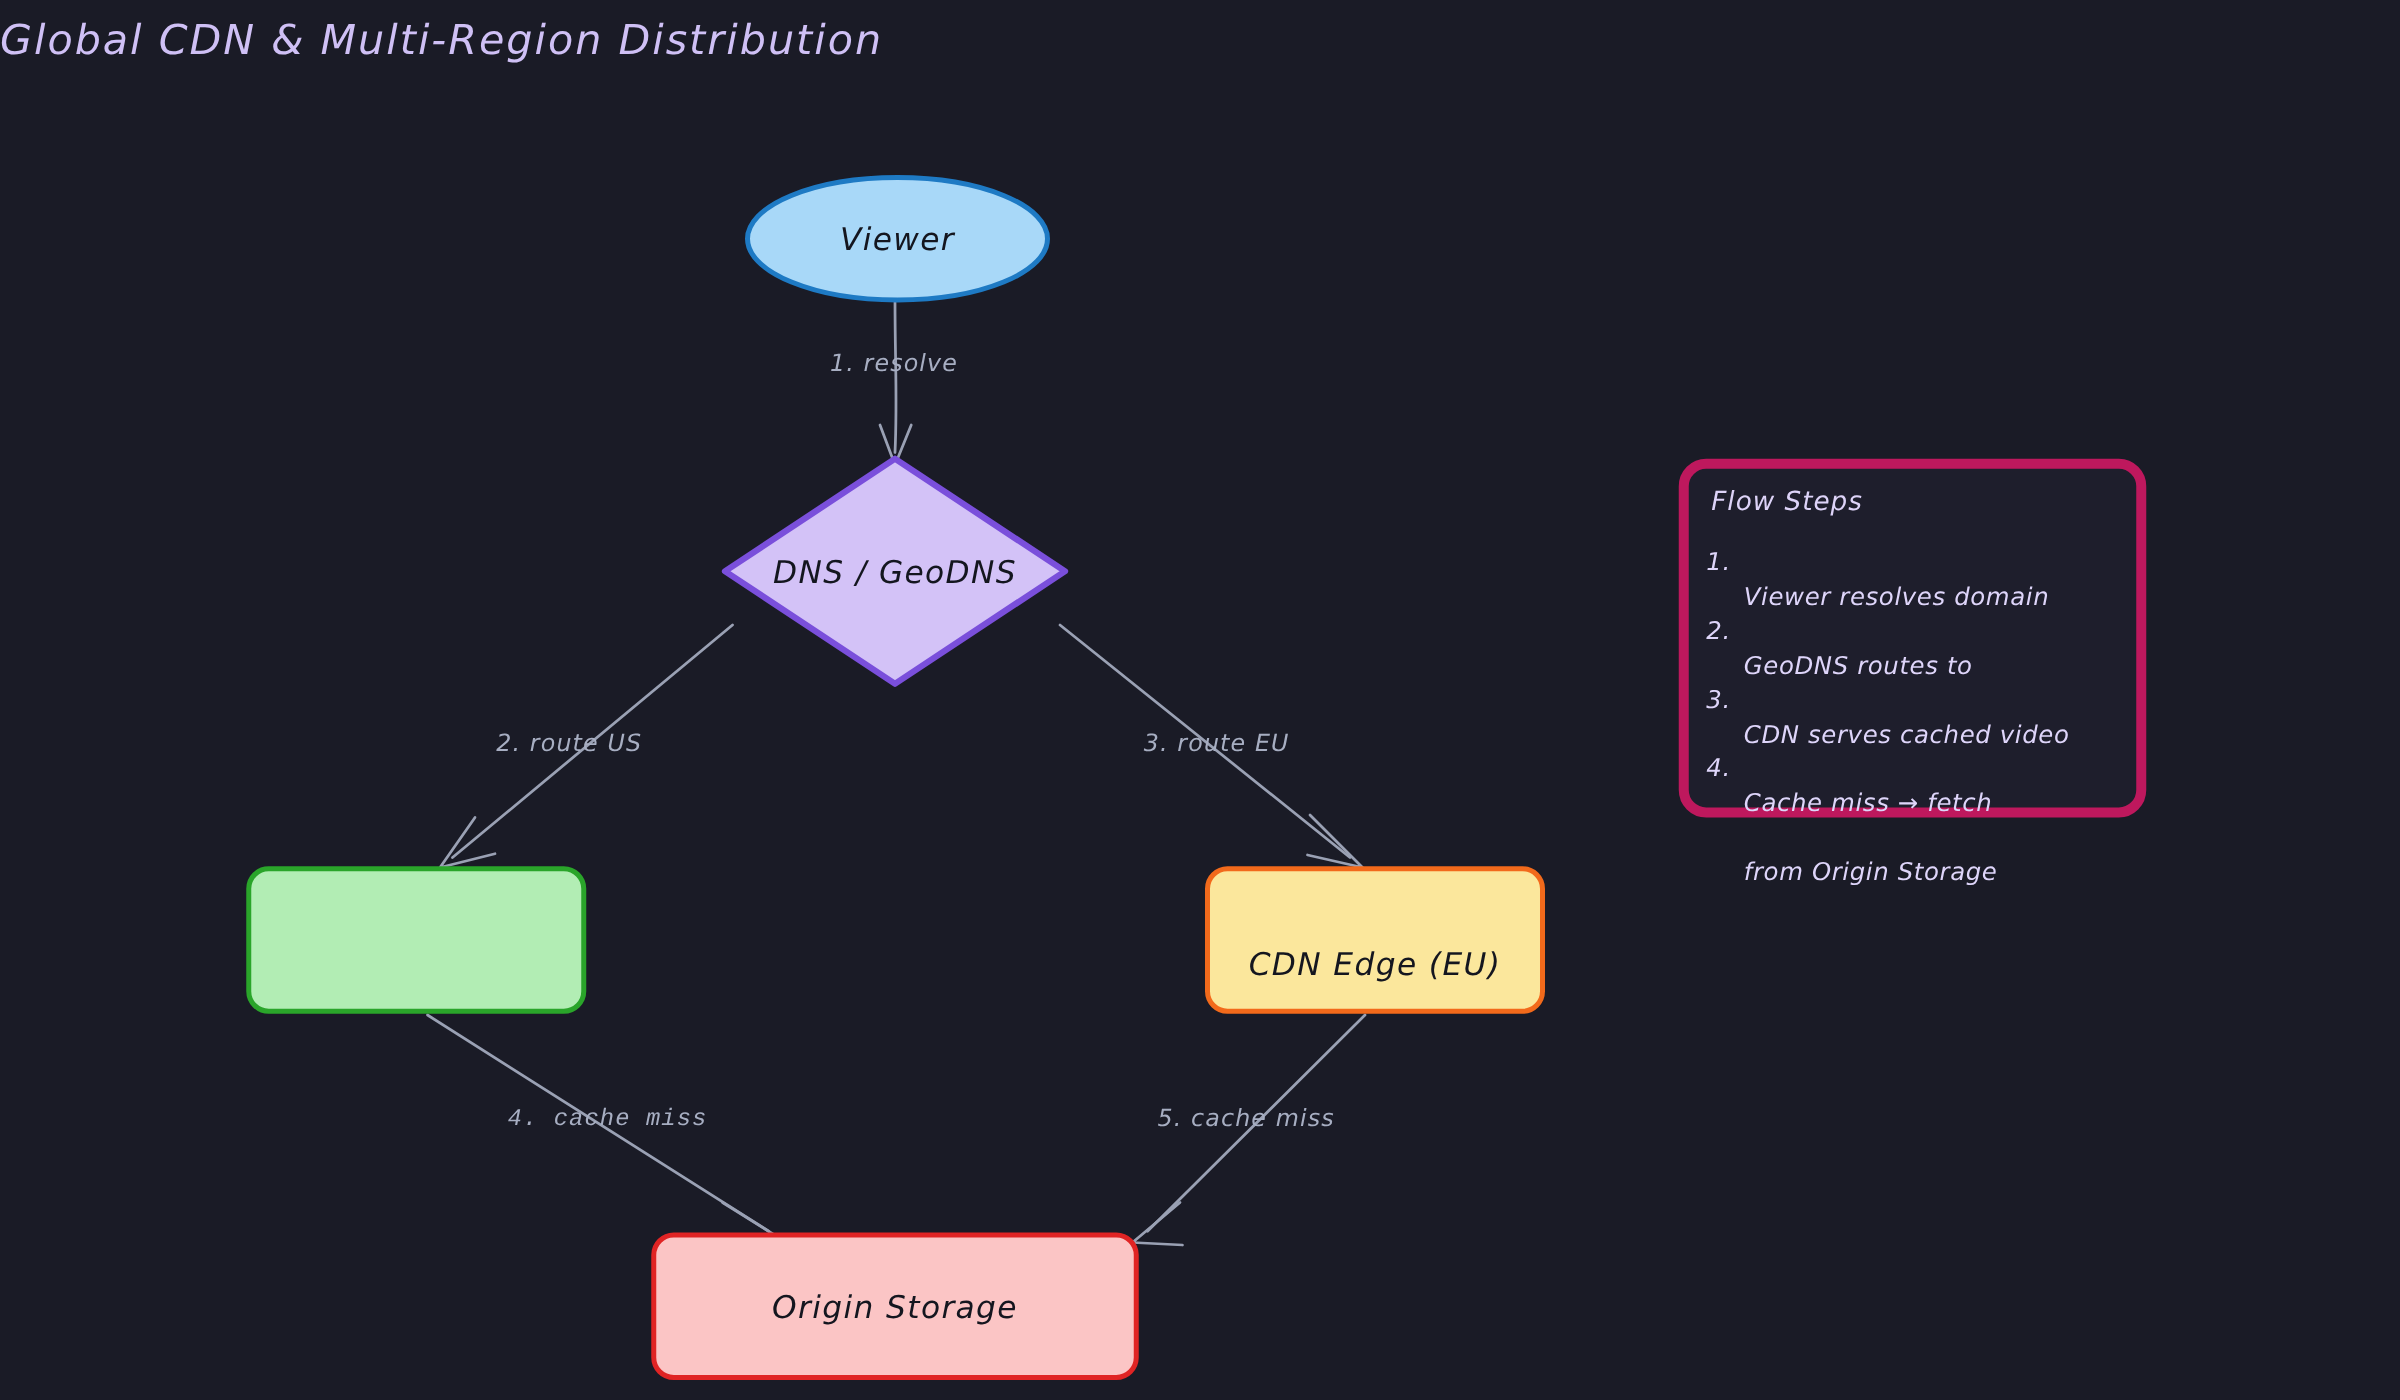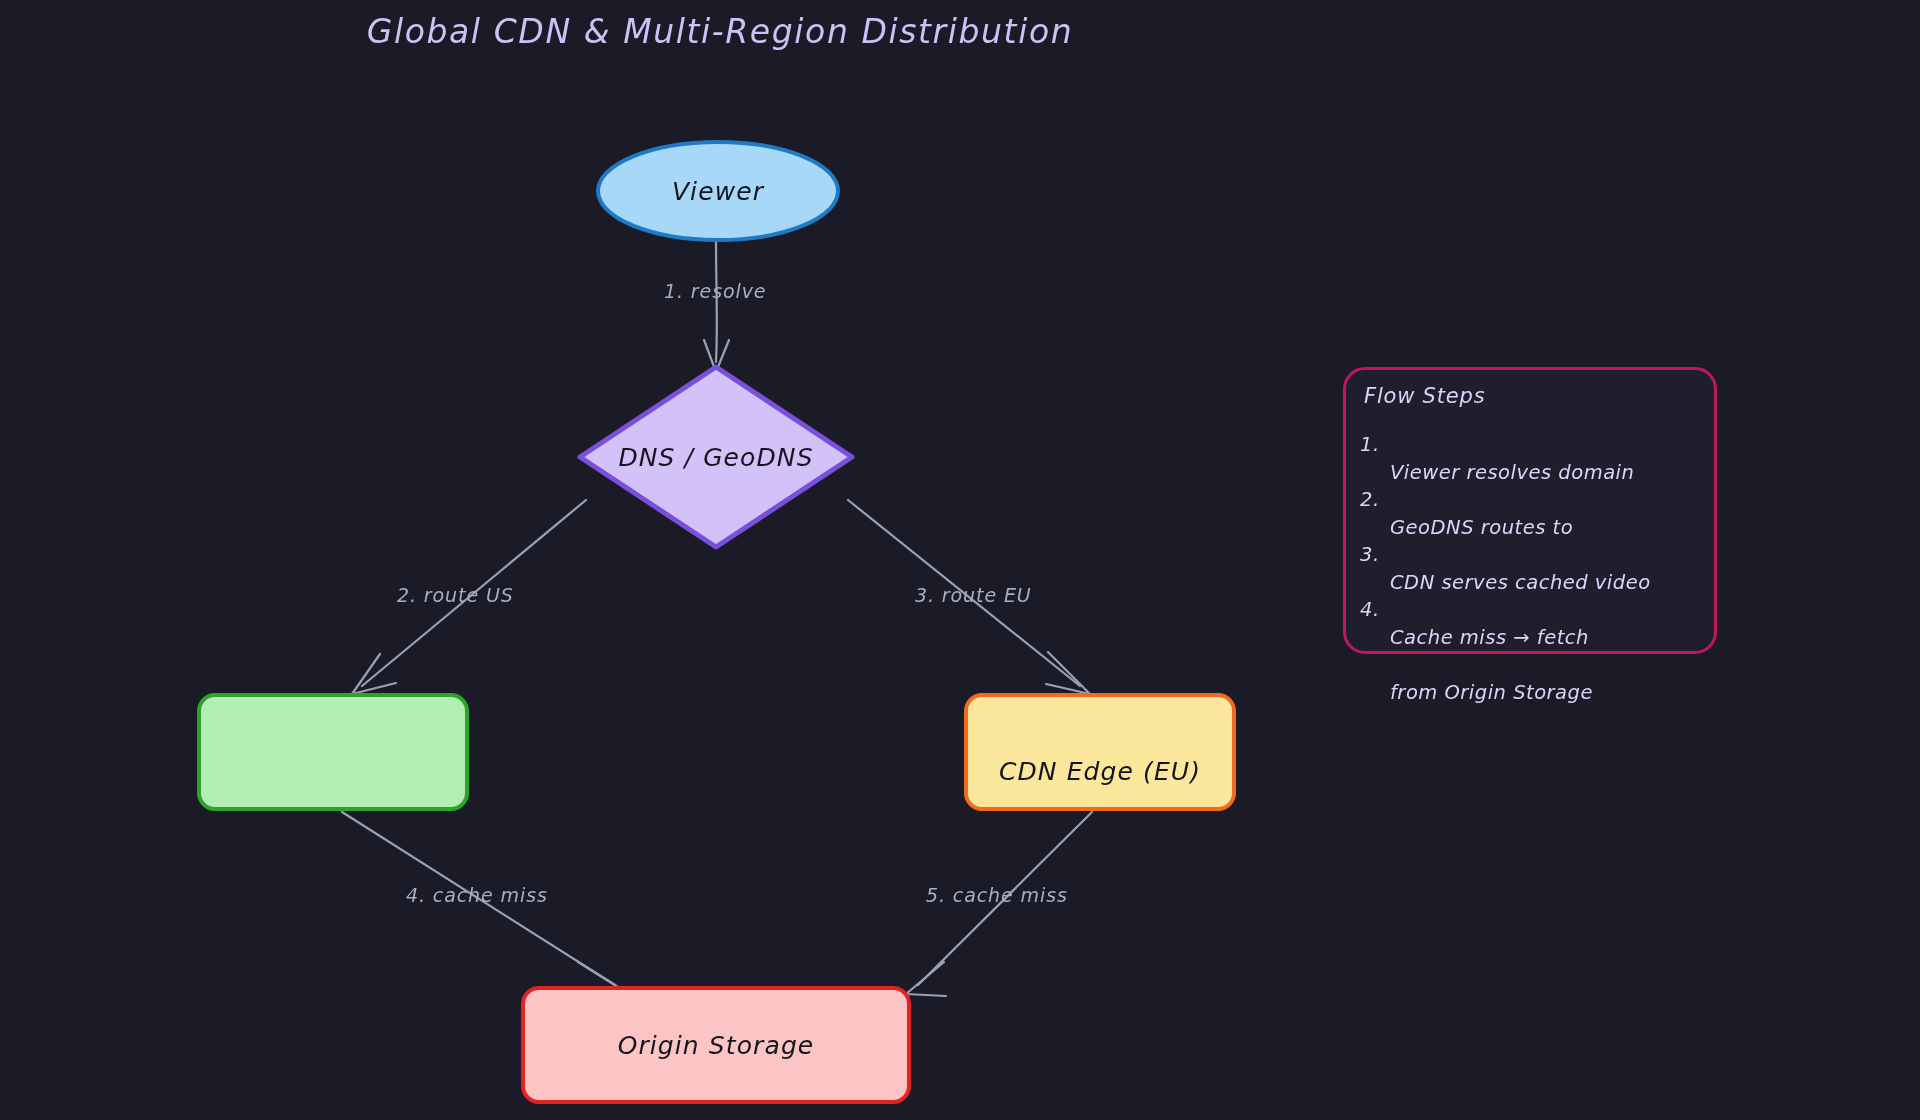--- a/index.html
+++ b/index.html
@@ -22,21 +22,21 @@
   .hand {
     font-family: "DejaVu Sans", sans-serif;
     font-weight: 400;
     text-align: center;
   }
   #diagram-title {
     position: absolute;
     left: 0;
     top: 12px;
     width: 1440px;
-    text-align: center;
+    text-align: left;
     color: #cfc0f5;
     font-size: 33px;
     letter-spacing: 1.6px;
     font-style: italic;
     white-space: nowrap;
   }
   svg.layer {
     position: absolute;
     left: 0;
     top: 0;
@@ -63,21 +63,21 @@
     letter-spacing: 0.9px;
     font-style: italic;
     white-space: nowrap;
   }
   #flow-panel {
     position: absolute;
     left: 1343px;
     top: 367px;
     width: 374px;
     height: 287px;
-    border: 3px solid #be185d;
+    border: 8px solid #be185d;
     border-radius: 22px;
     background: #1e1e2c;
     box-sizing: border-box;
   }
   #flow-panel-title {
     position: absolute;
     left: 18px;
     top: 14px;
     color: #ddd3f8;
     font-size: 21px;
@@ -160,21 +160,21 @@
   </svg>
 
   <div class="node-label hand" style="left:598px; top:142px; width:240px; height:98px;">Viewer</div>
   <div class="node-label hand" style="left:581px; top:412px; width:270px; height:90px;">DNS / GeoDNS</div>
   <div class="node-label hand" style="left:966px; top:714px; width:268px; height:114px;">CDN Edge (EU)</div>
   <div class="node-label hand" style="left:523px; top:988px; width:386px; height:114px;">Origin Storage</div>
 
   <div class="edge-label hand" style="left:664px; top:280px;">1. resolve</div>
   <div class="edge-label hand" style="left:397px; top:584px;">2. route US</div>
   <div class="edge-label hand" style="left:915px; top:584px;">3. route EU</div>
-  <div class="edge-label hand" style="left:406px; top:884px;">4. cache miss</div>
+  <div class="edge-label hand" style="left:406px; top:884px;font-family:Liberation Mono, monospace;">4. cache miss</div>
   <div class="edge-label hand" style="left:926px; top:884px;">5. cache miss</div>
 
   <div id="flow-panel">
     <div id="flow-panel-title" class="hand">Flow Steps</div>
     <ul id="flow-steps-list">
         <li>
           <span class="num">1.</span>
           <span class="txt">Viewer resolves domain</span>
         </li>
         <li>

